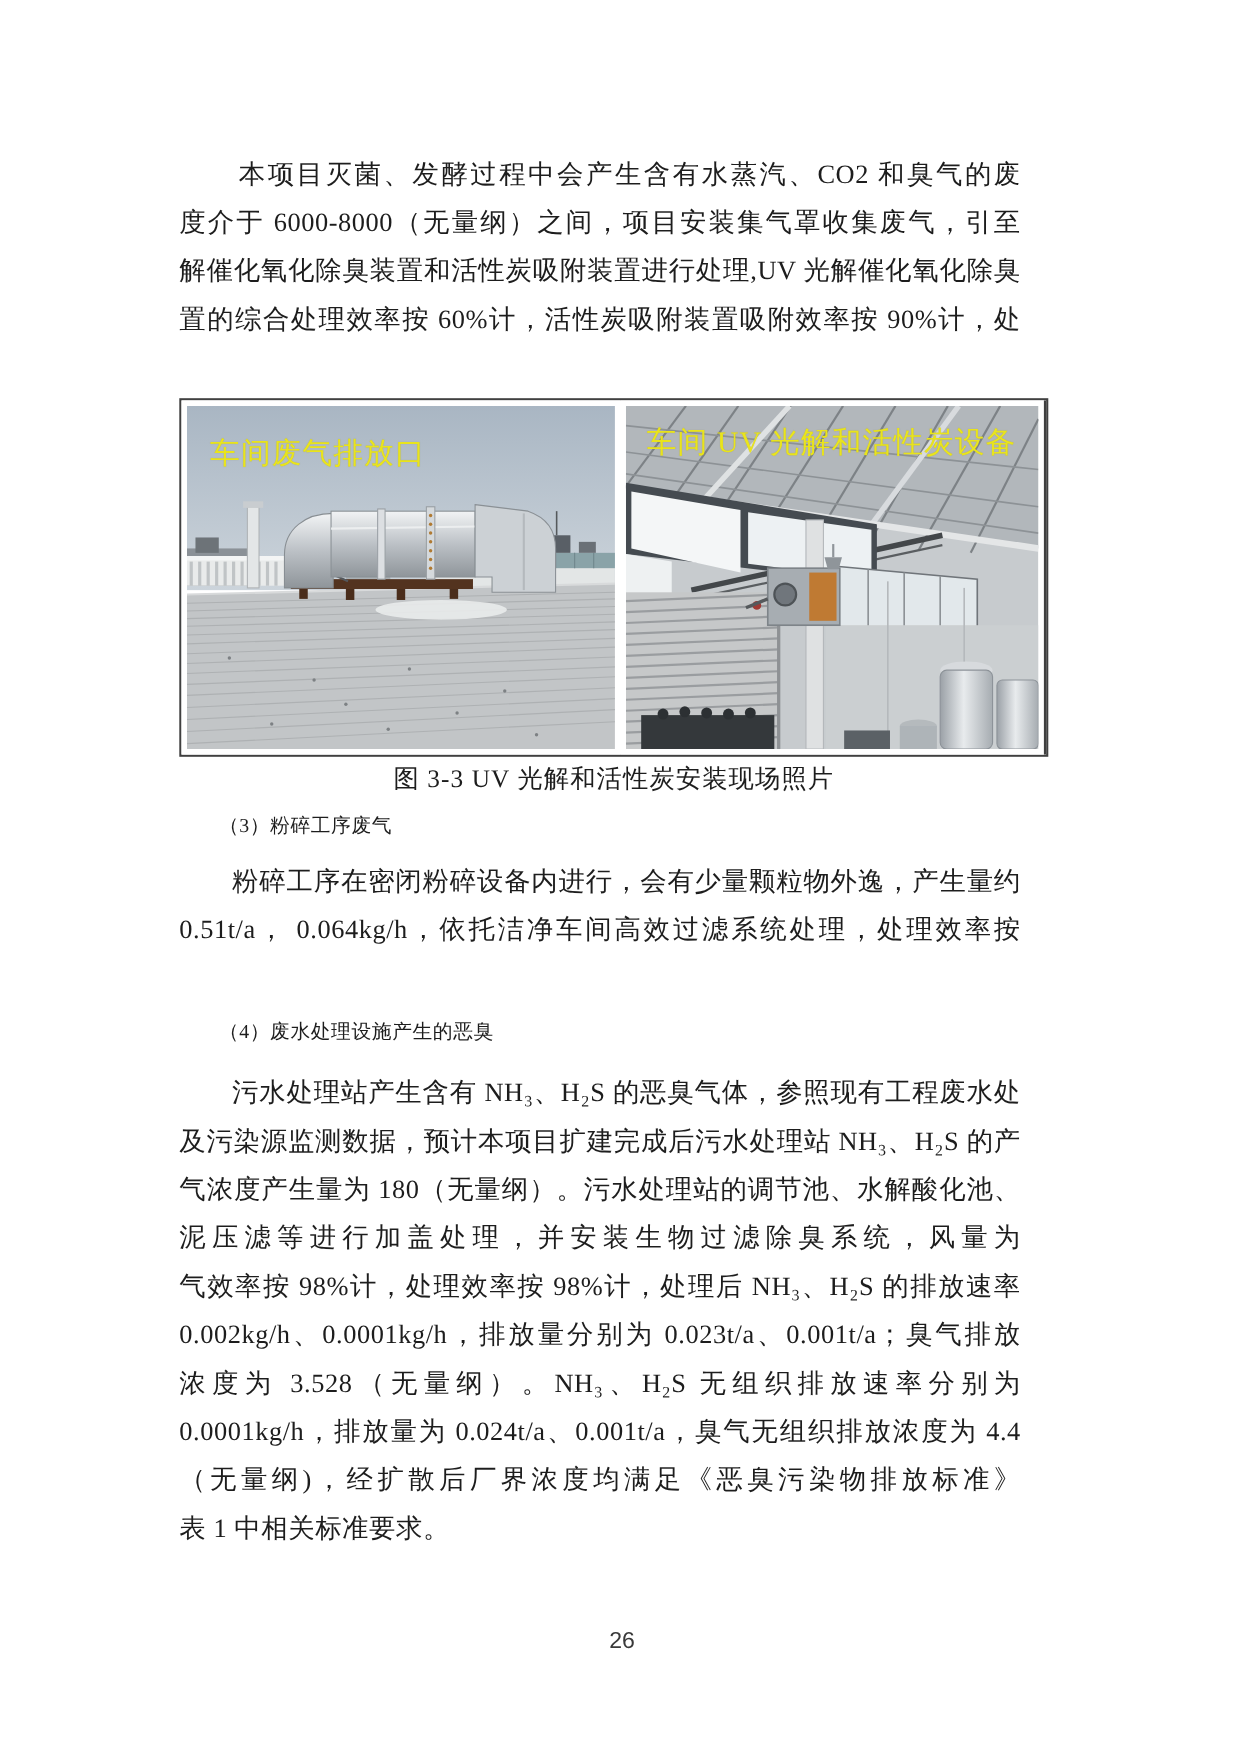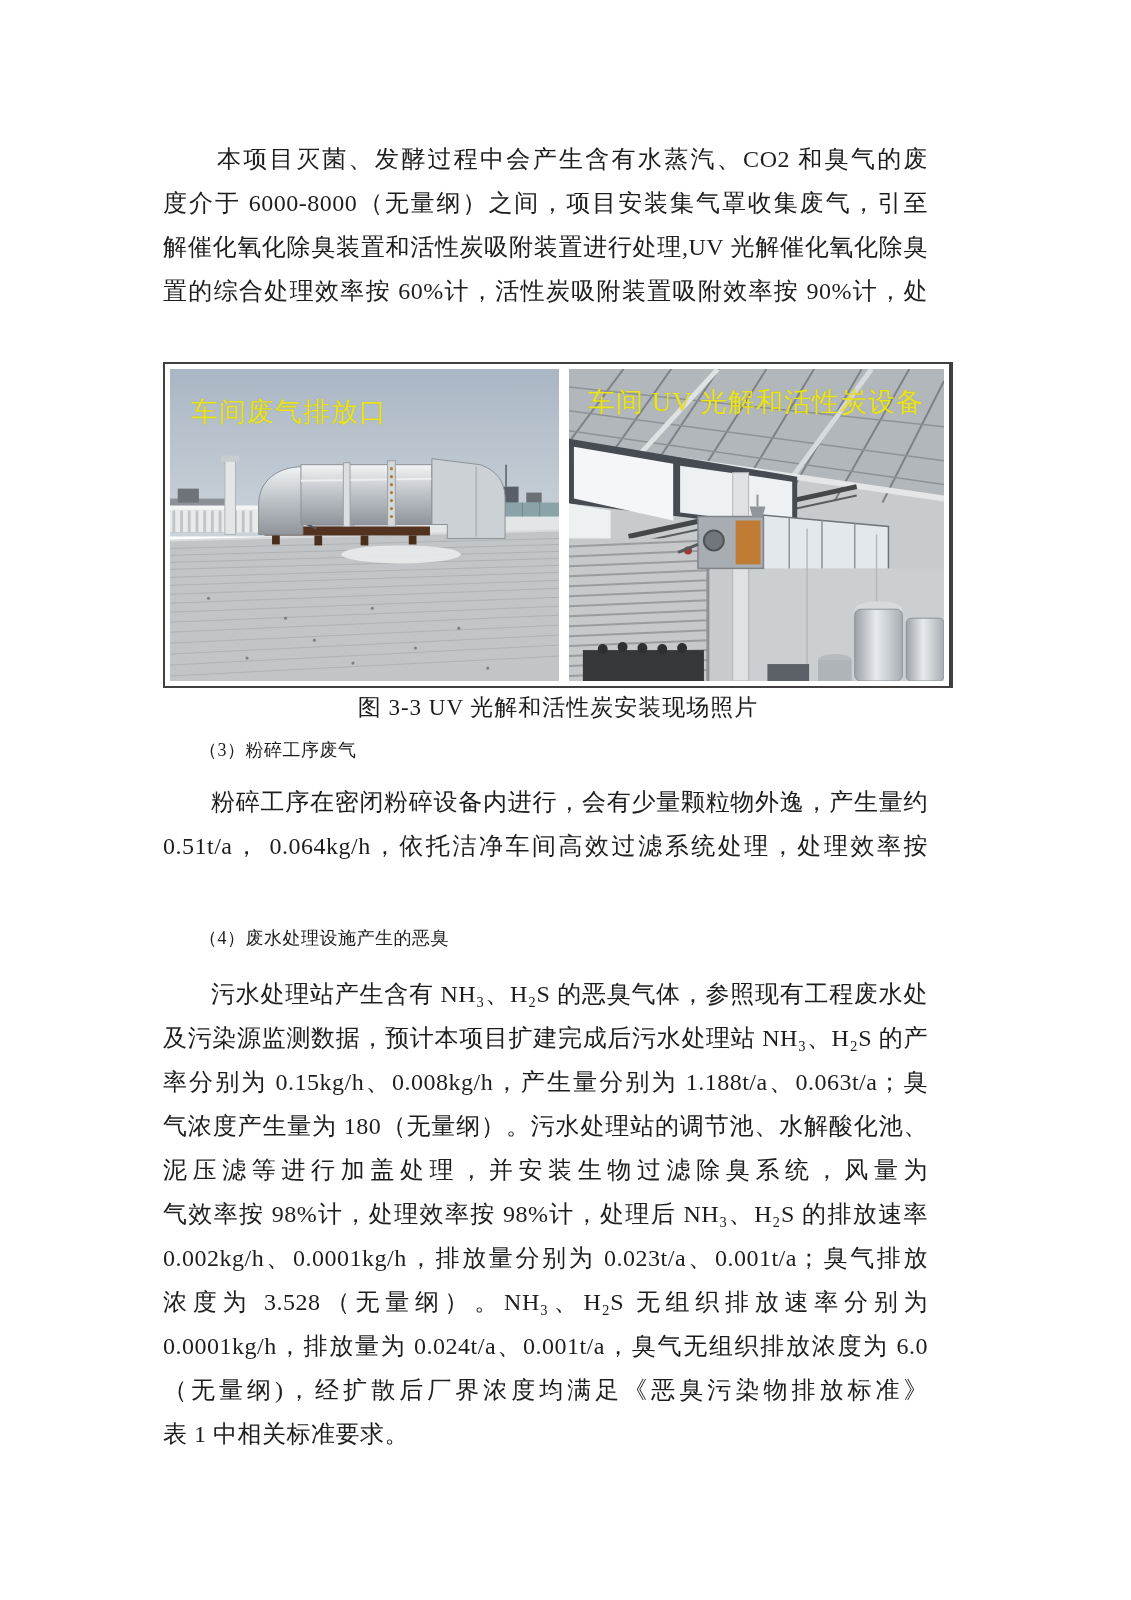--- a/index.html
+++ b/index.html
@@ -283,24 +283,24 @@
   <div class="heading h3">（3）粉碎工序废气</div>
   <div class="para p3">
     <div class="ln j ind2">粉碎工序在密闭粉碎设备内进行，会有少量颗粒物外逸，产生量约为</div>
     <div class="ln j">0.51t/a， 0.064kg/h，依托洁净车间高效过滤系统处理，处理效率按 99%计，</div>
   </div>
 
   <div class="heading h4">（4）废水处理设施产生的恶臭</div>
   <div class="para p4">
     <div class="ln j ind2">污水处理站产生含有 NH₃、H₂S 的恶臭气体，参照现有工程废水处理量</div>
     <div class="ln j">及污染源监测数据，预计本项目扩建完成后污水处理站 NH₃、H₂S 的产生速</div>
-    <div class="ln j">率分别为 0.15kg/h、0.008kg/h，产生量分别为 1.188t/a、0.063t/a；臭</div>
     <div class="ln j">气浓度产生量为 180（无量纲）。污水处理站的调节池、水解酸化池、污</div>
     <div class="ln j">泥压滤等进行加盖处理，并安装生物过滤除臭系统，风量为 5000m3/h，集</div>
     <div class="ln j">气效率按 98%计，处理效率按 98%计，处理后 NH₃、H₂S 的排放速率分别为</div>
     <div class="ln j">0.002kg/h、0.0001kg/h，排放量分别为 0.023t/a、0.001t/a；臭气排放</div>
     <div class="ln j">浓度为 3.528（无量纲）。NH₃、H₂S 无组织排放速率分别为 0.003kg/h、</div>
-    <div class="ln j">0.0001kg/h，排放量为 0.024t/a、0.001t/a，臭气无组织排放浓度为 6.0</div>
+    <div class="ln j">0.0001kg/h，排放量为 0.024t/a、0.001t/a，臭气无组织排放浓度为 4.4</div>
     <div class="ln j">（无量纲)，经扩散后厂界浓度均满足《恶臭污染物排放标准》(GB14554-93)</div>
     <div class="ln">表 1 中相关标准要求。</div>
   </div>
 
+  <div class="pagenum">26</div>
 </div>
 
 </body></html>

